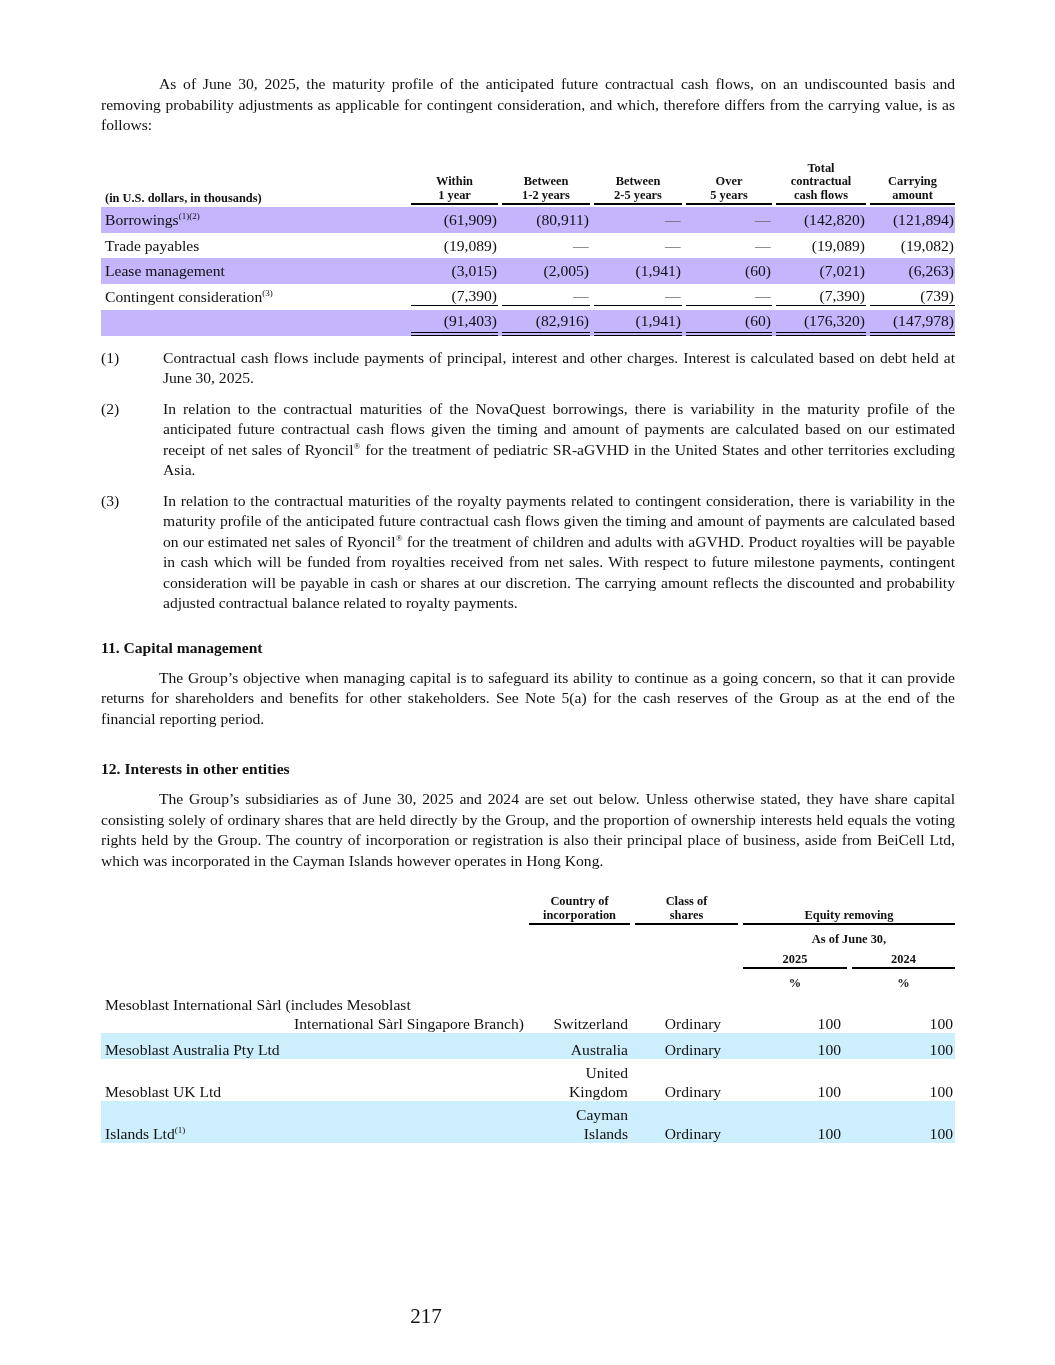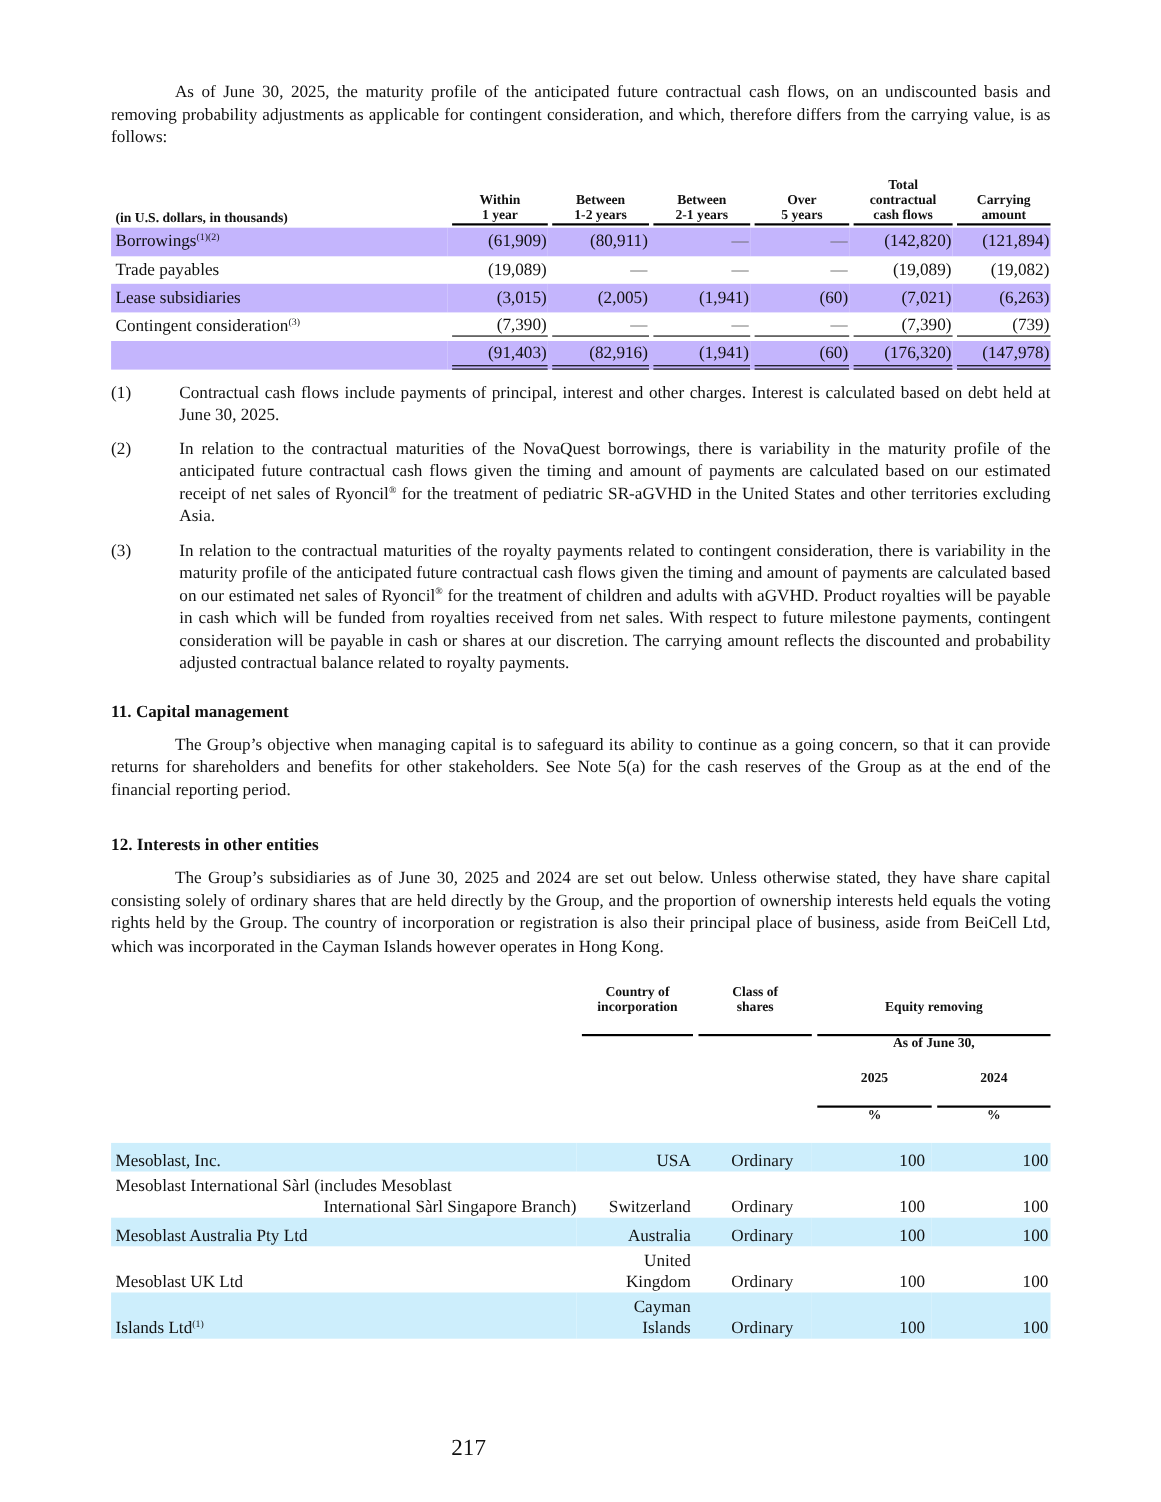--- a/index.html
+++ b/index.html
@@ -31,21 +31,21 @@
   .notes { margin-top: 12px; }
   .note { display: flex; line-height: 20.5px; margin-bottom: 10px; }
   .note .num { width: 62px; flex: none; }
   .note .txt { flex: 1; text-align: justify; }
 
   h3.sec { font-size: 15.6px; font-weight: bold; margin: 0; line-height: 20px; }
 
   
   table.t2 { border-collapse: separate; border-spacing: 0; width: 854px; table-layout: fixed; margin-top: 24px; }
   table.t2 th { font-weight: bold; font-size: 12.4px; line-height: 13.5px; padding: 0; text-align: center; vertical-align: bottom; }
-  table.t2 th .hdr { display: block; margin-left: 5px; padding-bottom: 18px; }
+  table.t2 th .hdr { display: block; margin-left: 5px; padding-bottom: 1px; }
   table.t2 th .ul { border-bottom: 2px solid #000; }
   table.t2 td { font-size: 15.6px; padding: 0; vertical-align: bottom; line-height: 19px; }
   table.t2 tr.shade td { background: #cdeefc; }
   table.t2 td.lbl { text-align: left; padding-left: 4px; }
   table.t2 td.num { text-align: right; padding-right: 2px; }
   table.t2 td.ctr { text-align: center; }
   table.t2 tr.r1 td { height: 26px; }
   table.t2 tr.r2 td { height: 42px; }
   table.t2 .wrap-indent { display: block; padding-left: 16px; text-align: right; }
 
@@ -71,21 +71,21 @@
     <thead>
       <tr>
         <th class="lbl">(in U.S. dollars, in thousands)</th>
         <th class="col">
             <span class="hdr"><span>Within</span><br><span>1 year</span></span>
           </th>
         <th class="col">
             <span class="hdr"><span>Between</span><br><span>1-2 years</span></span>
           </th>
         <th class="col">
-            <span class="hdr"><span>Between</span><br><span>2-1 years</span></span>
+            <span class="hdr"><span>Between</span><br><span>2-5 years</span></span>
           </th>
         <th class="col">
             <span class="hdr"><span>Over</span><br><span>5 years</span></span>
           </th>
         <th class="col">
             <span class="hdr"><span>Total</span><br><span>contractual</span><br><span>cash flows</span></span>
           </th>
         <th class="col">
             <span class="hdr"><span>Carrying</span><br><span>amount</span></span>
           </th>
@@ -128,21 +128,21 @@
             <span class="cell"><span class="dash">—</span></span>
           </td>
           <td>
             <span class="cell"><span>(19,089)</span></span>
           </td>
           <td>
             <span class="cell"><span>(19,082)</span></span>
           </td>
         </tr>
         <tr class="shade">
-          <td class="lbl"><span>Lease subsidiaries</span></td>
+          <td class="lbl"><span>Lease management</span></td>
           <td>
             <span class="cell"><span>(3,015)</span></span>
           </td>
           <td>
             <span class="cell"><span>(2,005)</span></span>
           </td>
           <td>
             <span class="cell"><span>(1,941)</span></span>
           </td>
           <td>
@@ -267,27 +267,20 @@
           <th></th>
         <th style="height:22px">
             <span class="hdr">%</span>
           </th>
         <th>
             <span class="hdr">%</span>
           </th>
       </tr>
     </thead>
     <tbody id="t2-body">
-        <tr class="r1 shade">
-          <td class="lbl"><span>Mesoblast, Inc.</span></td>
-          <td class="num"><span>USA</span></td>
-          <td class="ctr" style="padding-left: 18px;">Ordinary</td>
-          <td class="num" style="padding-right: 6px;">100</td>
-          <td class="num">100</td>
-        </tr>
         <tr class="r2">
           <td class="lbl"><span>Mesoblast International Sàrl (includes Mesoblast</span><span class="wrap-indent">International Sàrl Singapore Branch)</span></td>
           <td class="num"><span>Switzerland</span></td>
           <td class="ctr" style="padding-left: 18px;">Ordinary</td>
           <td class="num" style="padding-right: 6px;">100</td>
           <td class="num">100</td>
         </tr>
         <tr class="r1 shade">
           <td class="lbl"><span>Mesoblast Australia Pty Ltd</span></td>
           <td class="num"><span>Australia</span></td>

